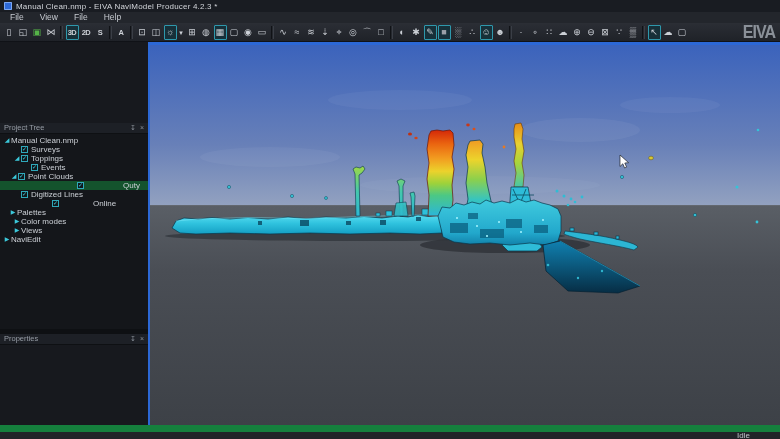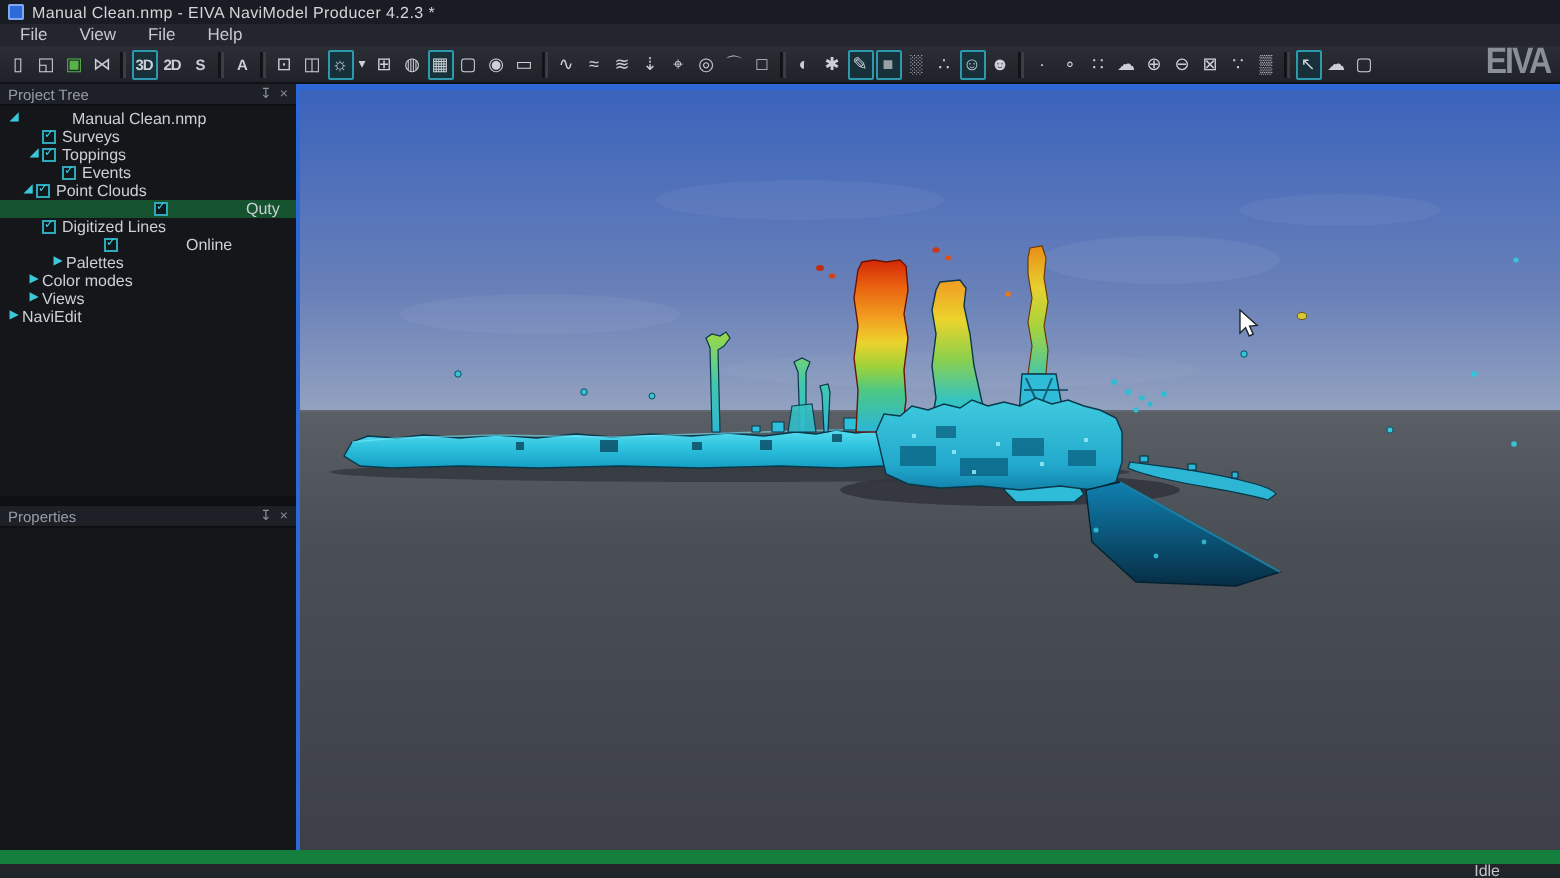--- a/index.html
+++ b/index.html
@@ -24,21 +24,21 @@
     font-family:"Liberation Sans", sans-serif; flex:0 0 auto; overflow:hidden; }
   .tb-btn.textbtn { font-size:7.5px; font-weight:bold; letter-spacing:-.5px; }
   .tb-btn.active { border-color:#2e98ac; background:#173039; border-radius:1px; }
   .tb-btn.narrow { width:7px; font-size:7px; }
   .tb-btn.sep { width:3px; height:13px; border:none; margin:0 2px;
     background:linear-gradient(90deg,#101216 40%,#3a3e46 60%); pointer-events:none; }
   .toolbar-logo { margin-left:auto; margin-right:3px; font-size:16px; font-weight:800; color:#8a9098;
     letter-spacing:-1px; transform:scaleY(1.15); cursor:default; }
 
   
-  .main { display:flex; height:383px; }
+  .main { display:flex; height:383px;align-items:center; }
   .left-col { width:148px; display:flex; flex-direction:column; background:#121419; }
   .panel-header { height:11px; background:#1d2026; display:flex; align-items:center; padding:0 4px;
     border-bottom:1px solid #0e1013; }
   .panel-title { font-size:7.5px; color:#979da6; flex:1; }
   .panel-header .hicon { font-size:7px; color:#8a9098; margin-left:4px; line-height:9px; cursor:default; }
 
   .tree-panel { height:206px; display:flex; flex-direction:column; }
   .tree-body { flex:1; background:#14161a; padding-top:2px; overflow:hidden; }
   .tree-row { display:flex; align-items:center; height:9px; font-size:8px; color:#ccd0d6;
     white-space:nowrap; cursor:default; }
@@ -145,21 +145,21 @@
   <div class="left-col">
 
     <div class="tree-panel">
       <div class="panel-header">
         <span class="panel-title">Project Tree</span>
         <span class="hicon">↧</span>
         <span class="hicon">×</span>
       </div>
       <div class="tree-body">
 
-          <div class="tree-row arrow-expanded nochk" style="padding-left: 3px; gap: 25px;">
+          <div class="tree-row arrow-expanded nochk" style="padding-left: 3px;">
             <span class="arrow"></span>
 
             <span class="lbl">Manual Clean.nmp</span>
           </div>
 
           <div class="tree-row arrow-none" style="padding-left: 13px;">
             <span class="arrow"></span>
             <span class="chk"></span>
             <span class="lbl">Surveys</span>
           </div>
@@ -193,21 +193,21 @@
             <span class="chk"></span>
             <span class="lbl">Digitized Lines</span>
           </div>
 
           <div class="tree-row arrow-none" style="padding-left: 13px; gap: 31px;">
             <span class="arrow"></span>
             <span class="chk"></span>
             <span class="lbl">Online</span>
           </div>
 
-          <div class="tree-row arrow-collapsed nochk" style="padding-left: 25px;">
+          <div class="tree-row arrow-collapsed nochk" style="padding-left: 9px;">
             <span class="arrow"></span>
 
             <span class="lbl">Palettes</span>
           </div>
 
           <div class="tree-row arrow-collapsed nochk" style="padding-left: 13px;">
             <span class="arrow"></span>
 
             <span class="lbl">Color modes</span>
           </div>

